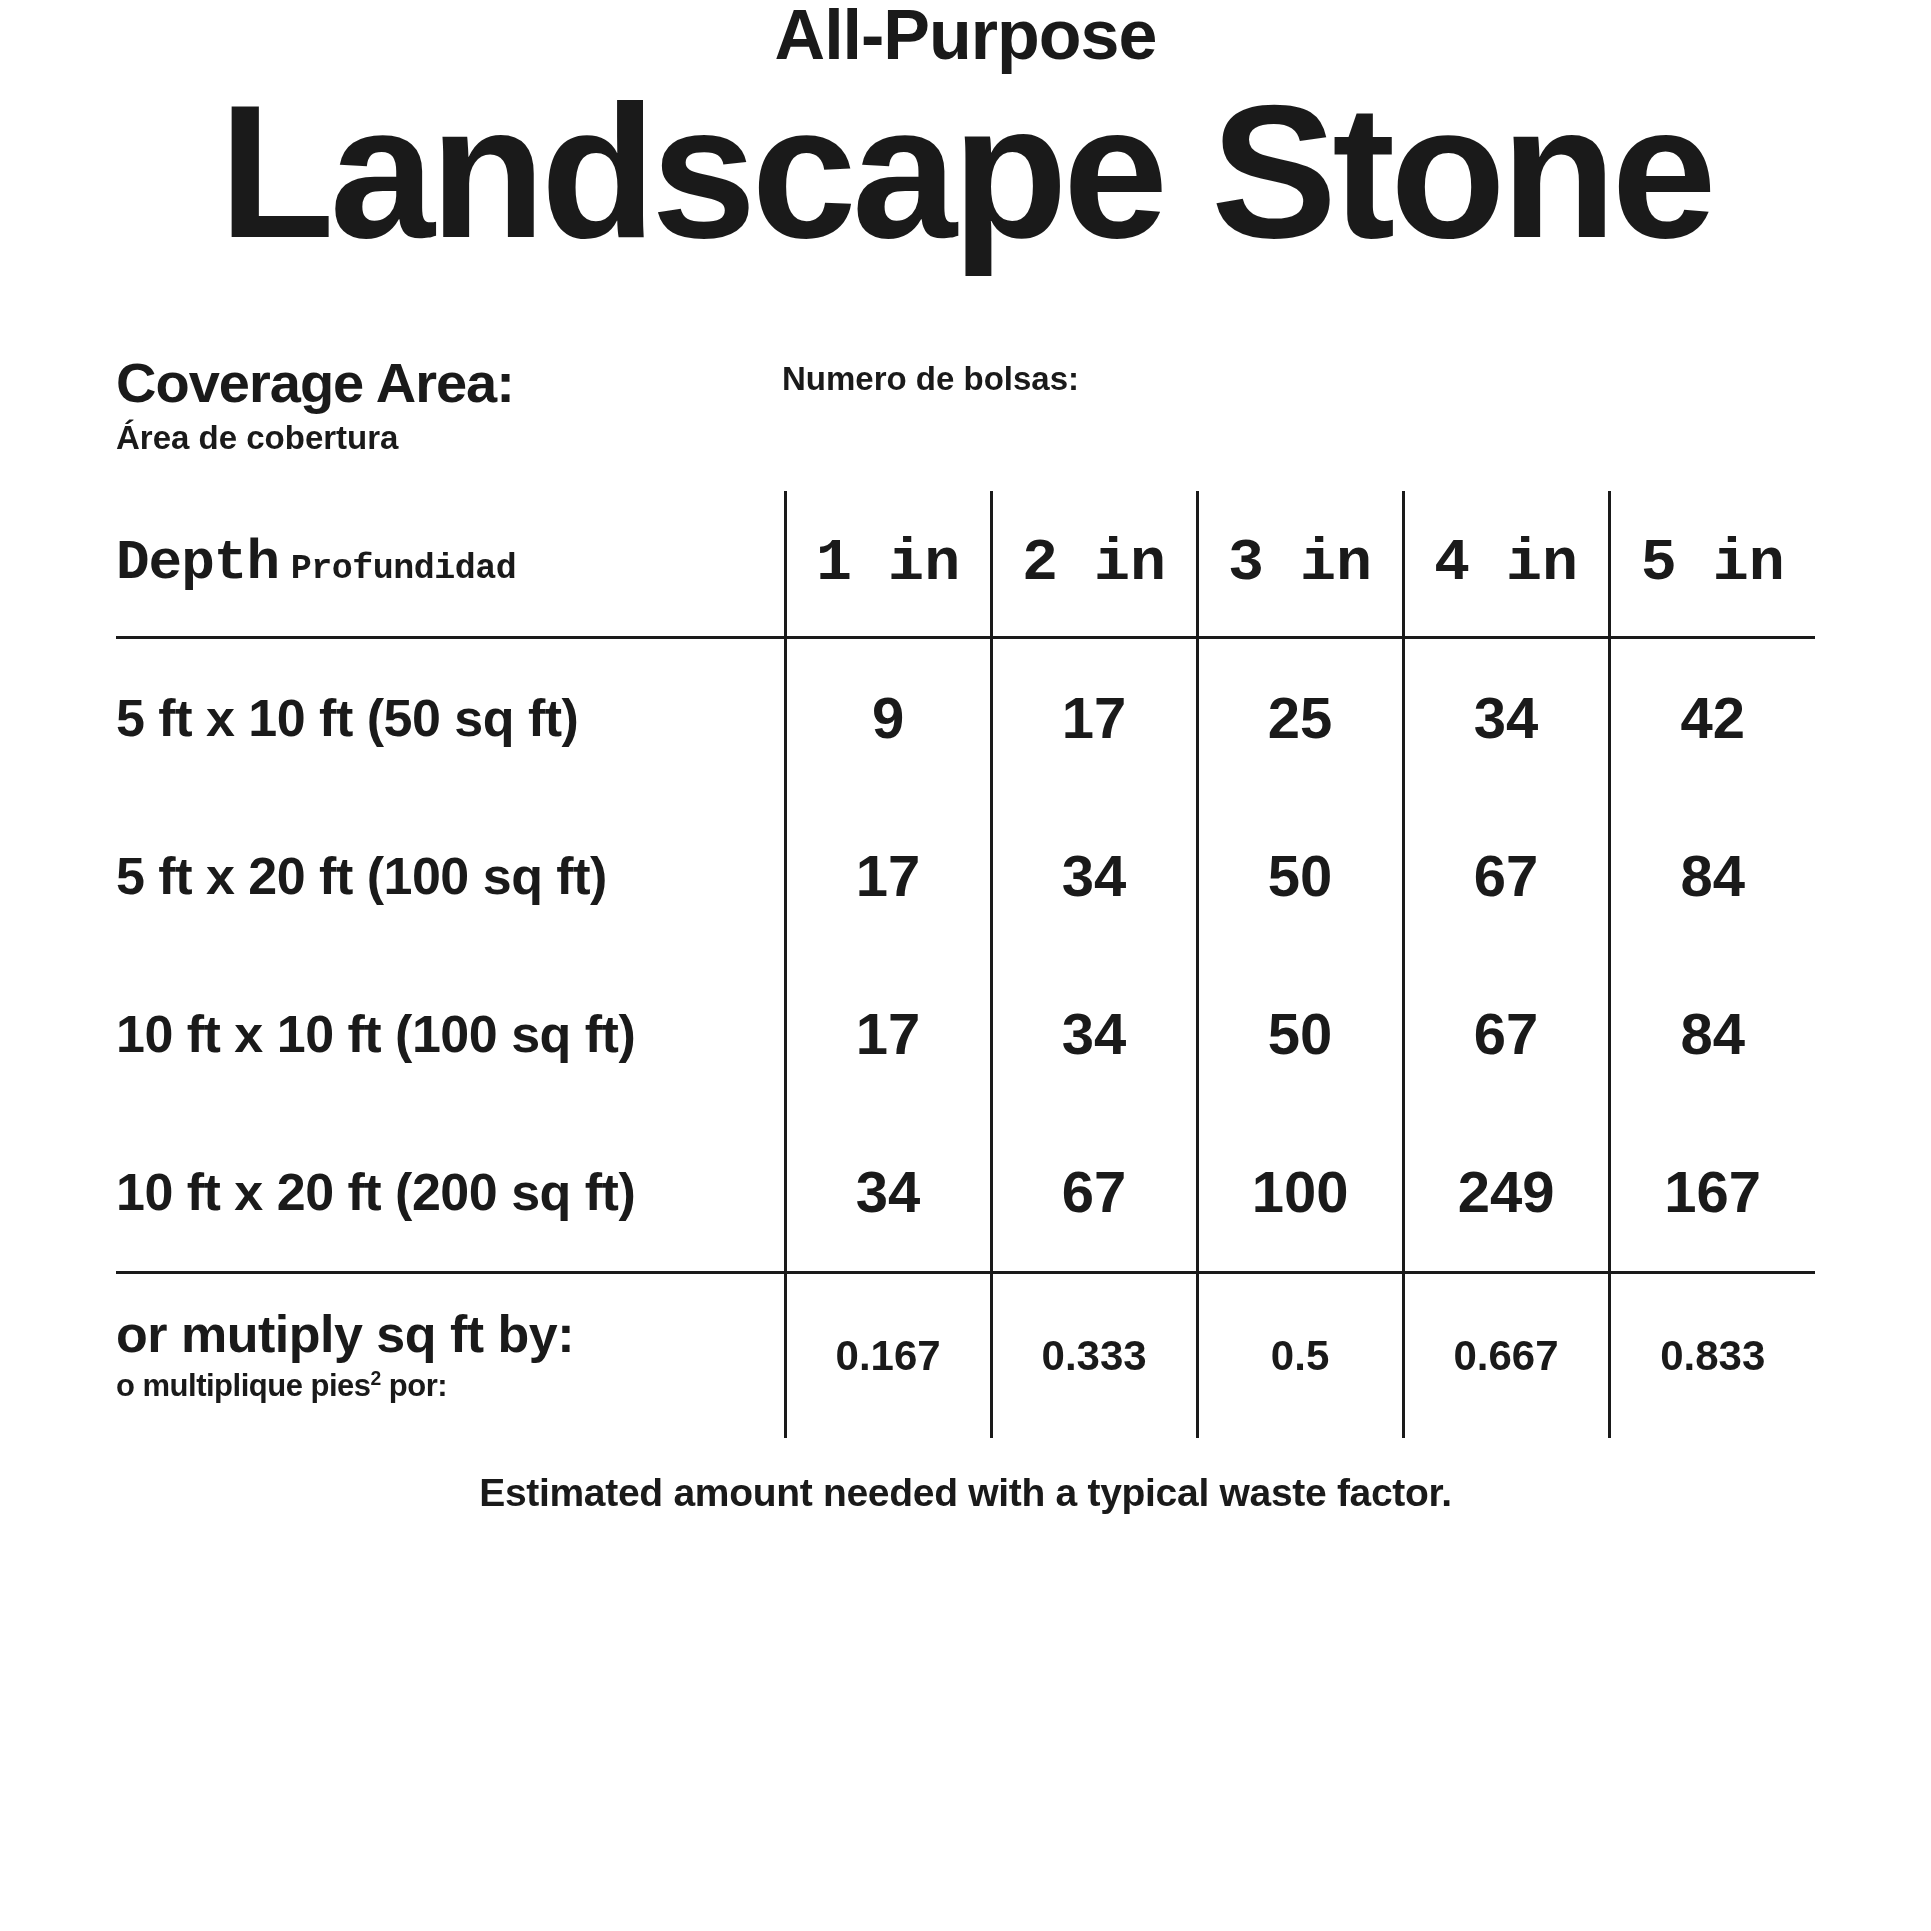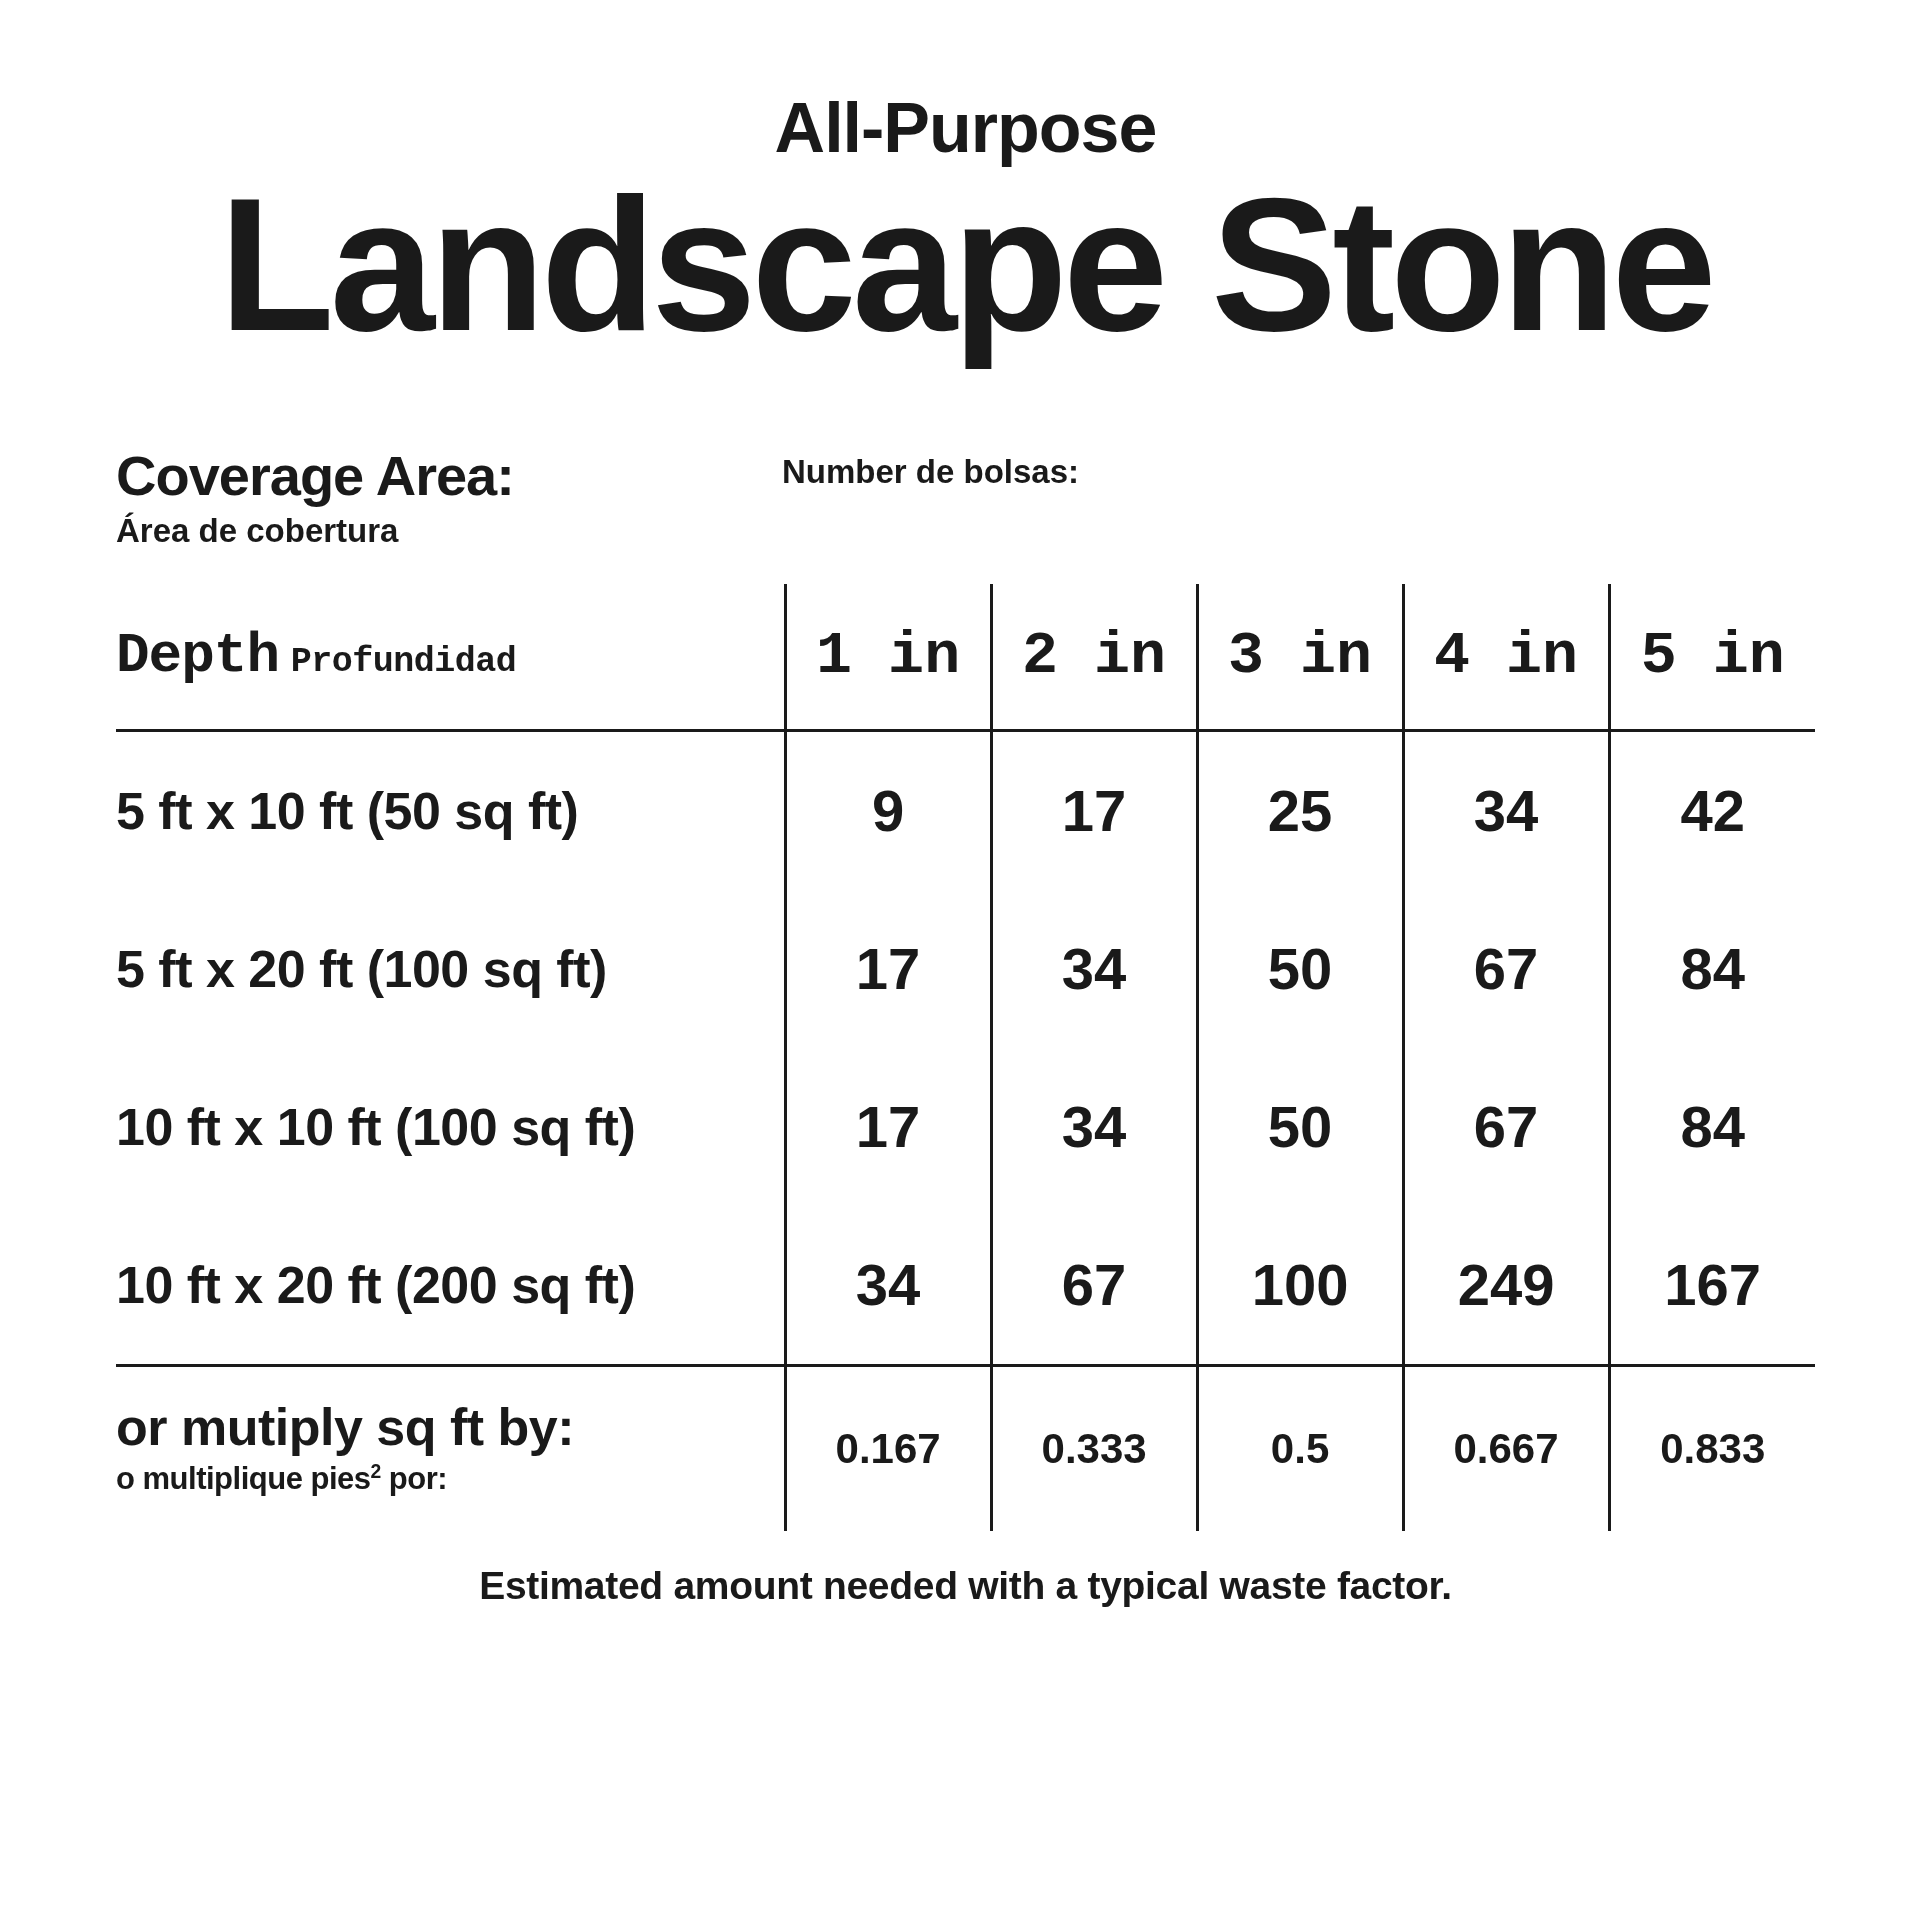--- a/index.html
+++ b/index.html
@@ -18,21 +18,20 @@
     position: relative;
     width: 1931px;
     height: 1931px;
     box-sizing: border-box;
     padding: 0 116px;
   }
 
   
   .title-block {
     text-align: center;
-    padding-top: 93px;
   }
   .eyebrow {
     font-size: 70px;
     font-weight: 700;
     letter-spacing: -1px;
     line-height: 1;
     margin: 0 0 5.8px 0;
   }
   .headline {
     font-size: 189px;
@@ -154,21 +153,21 @@
     <p class="eyebrow">All-Purpose</p>
     <h1 class="headline">Landscape Stone</h1>
   </div>
 
   <div class="heads">
     <div class="col-a">
       <p class="head-en">Coverage Area:</p>
       <p class="head-es">Área de cobertura</p>
     </div>
     <div class="col-b">
-      <p class="head-es">Number de bolsas:</p>
+      <p class="head-es">Numero de bolsas:</p>
     </div>
   </div>
 
   <table class="cov">
     <colgroup>
       <col class="c-label">
       <col class="c-num">
         <col class="c-num">
         <col class="c-num">
         <col class="c-num">

